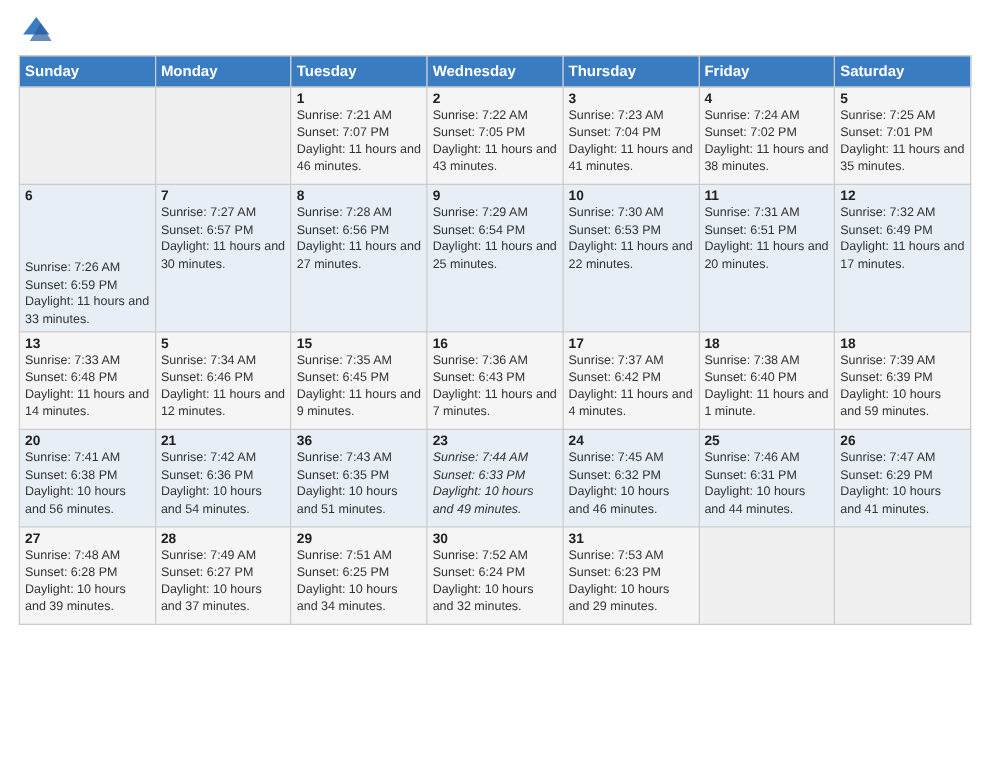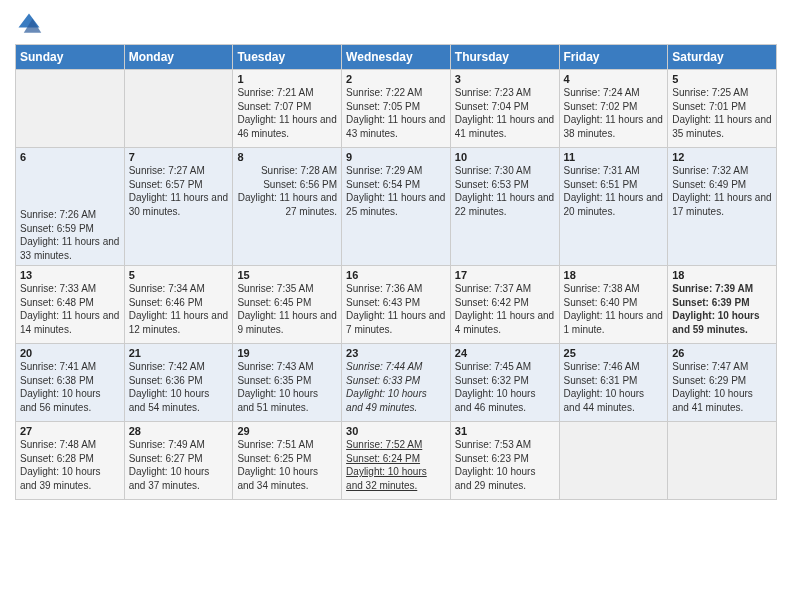--- a/index.html
+++ b/index.html
@@ -170,21 +170,21 @@
 Daylight: 11 hours and 33 minutes.</div>
           </td>
           <td>
             <span class="day-num">7</span>
             <div class="day-info" style="white-space: pre-line;">Sunrise: 7:27 AM
 Sunset: 6:57 PM
 Daylight: 11 hours and 30 minutes.</div>
           </td>
           <td>
             <span class="day-num">8</span>
-            <div class="day-info" style="white-space: pre-line; text-align: right;">Sunrise: 7:28 AM
+            <div class="day-info" style="white-space: pre-line;">Sunrise: 7:28 AM
 Sunset: 6:56 PM
 Daylight: 11 hours and 27 minutes.</div>
           </td>
           <td>
             <span class="day-num">9</span>
             <div class="day-info" style="white-space: pre-line;">Sunrise: 7:29 AM
 Sunset: 6:54 PM
 Daylight: 11 hours and 25 minutes.</div>
           </td>
           <td>
@@ -238,40 +238,40 @@
 Daylight: 11 hours and 4 minutes.</div>
           </td>
           <td>
             <span class="day-num">18</span>
             <div class="day-info" style="white-space: pre-line;">Sunrise: 7:38 AM
 Sunset: 6:40 PM
 Daylight: 11 hours and 1 minute.</div>
           </td>
           <td>
             <span class="day-num">18</span>
-            <div class="day-info" style="white-space: pre-line; font-weight: bold;">Sunrise: 7:39 AM
+            <div class="day-info" style="white-space: pre-line;">Sunrise: 7:39 AM
 Sunset: 6:39 PM
 Daylight: 10 hours and 59 minutes.</div>
           </td>
         </tr>
         <tr>
           <td>
             <span class="day-num">20</span>
             <div class="day-info" style="white-space: pre-line;">Sunrise: 7:41 AM
 Sunset: 6:38 PM
 Daylight: 10 hours and 56 minutes.</div>
           </td>
           <td>
             <span class="day-num">21</span>
             <div class="day-info" style="white-space: pre-line;">Sunrise: 7:42 AM
 Sunset: 6:36 PM
 Daylight: 10 hours and 54 minutes.</div>
           </td>
           <td>
-            <span class="day-num">19</span>
+            <span class="day-num">36</span>
             <div class="day-info" style="white-space: pre-line;">Sunrise: 7:43 AM
 Sunset: 6:35 PM
 Daylight: 10 hours and 51 minutes.</div>
           </td>
           <td>
             <span class="day-num">23</span>
             <div class="day-info" style="white-space: pre-line; font-style: italic;">Sunrise: 7:44 AM
 Sunset: 6:33 PM
 Daylight: 10 hours and 49 minutes.</div>
           </td>
@@ -308,21 +308,21 @@
 Daylight: 10 hours and 37 minutes.</div>
           </td>
           <td>
             <span class="day-num">29</span>
             <div class="day-info" style="white-space: pre-line;">Sunrise: 7:51 AM
 Sunset: 6:25 PM
 Daylight: 10 hours and 34 minutes.</div>
           </td>
           <td>
             <span class="day-num">30</span>
-            <div class="day-info" style="white-space: pre-line; text-decoration: underline;">Sunrise: 7:52 AM
+            <div class="day-info" style="white-space: pre-line;">Sunrise: 7:52 AM
 Sunset: 6:24 PM
 Daylight: 10 hours and 32 minutes.</div>
           </td>
           <td>
             <span class="day-num">31</span>
             <div class="day-info" style="white-space: pre-line;">Sunrise: 7:53 AM
 Sunset: 6:23 PM
 Daylight: 10 hours and 29 minutes.</div>
           </td>
           <td class="empty-cell"></td>

